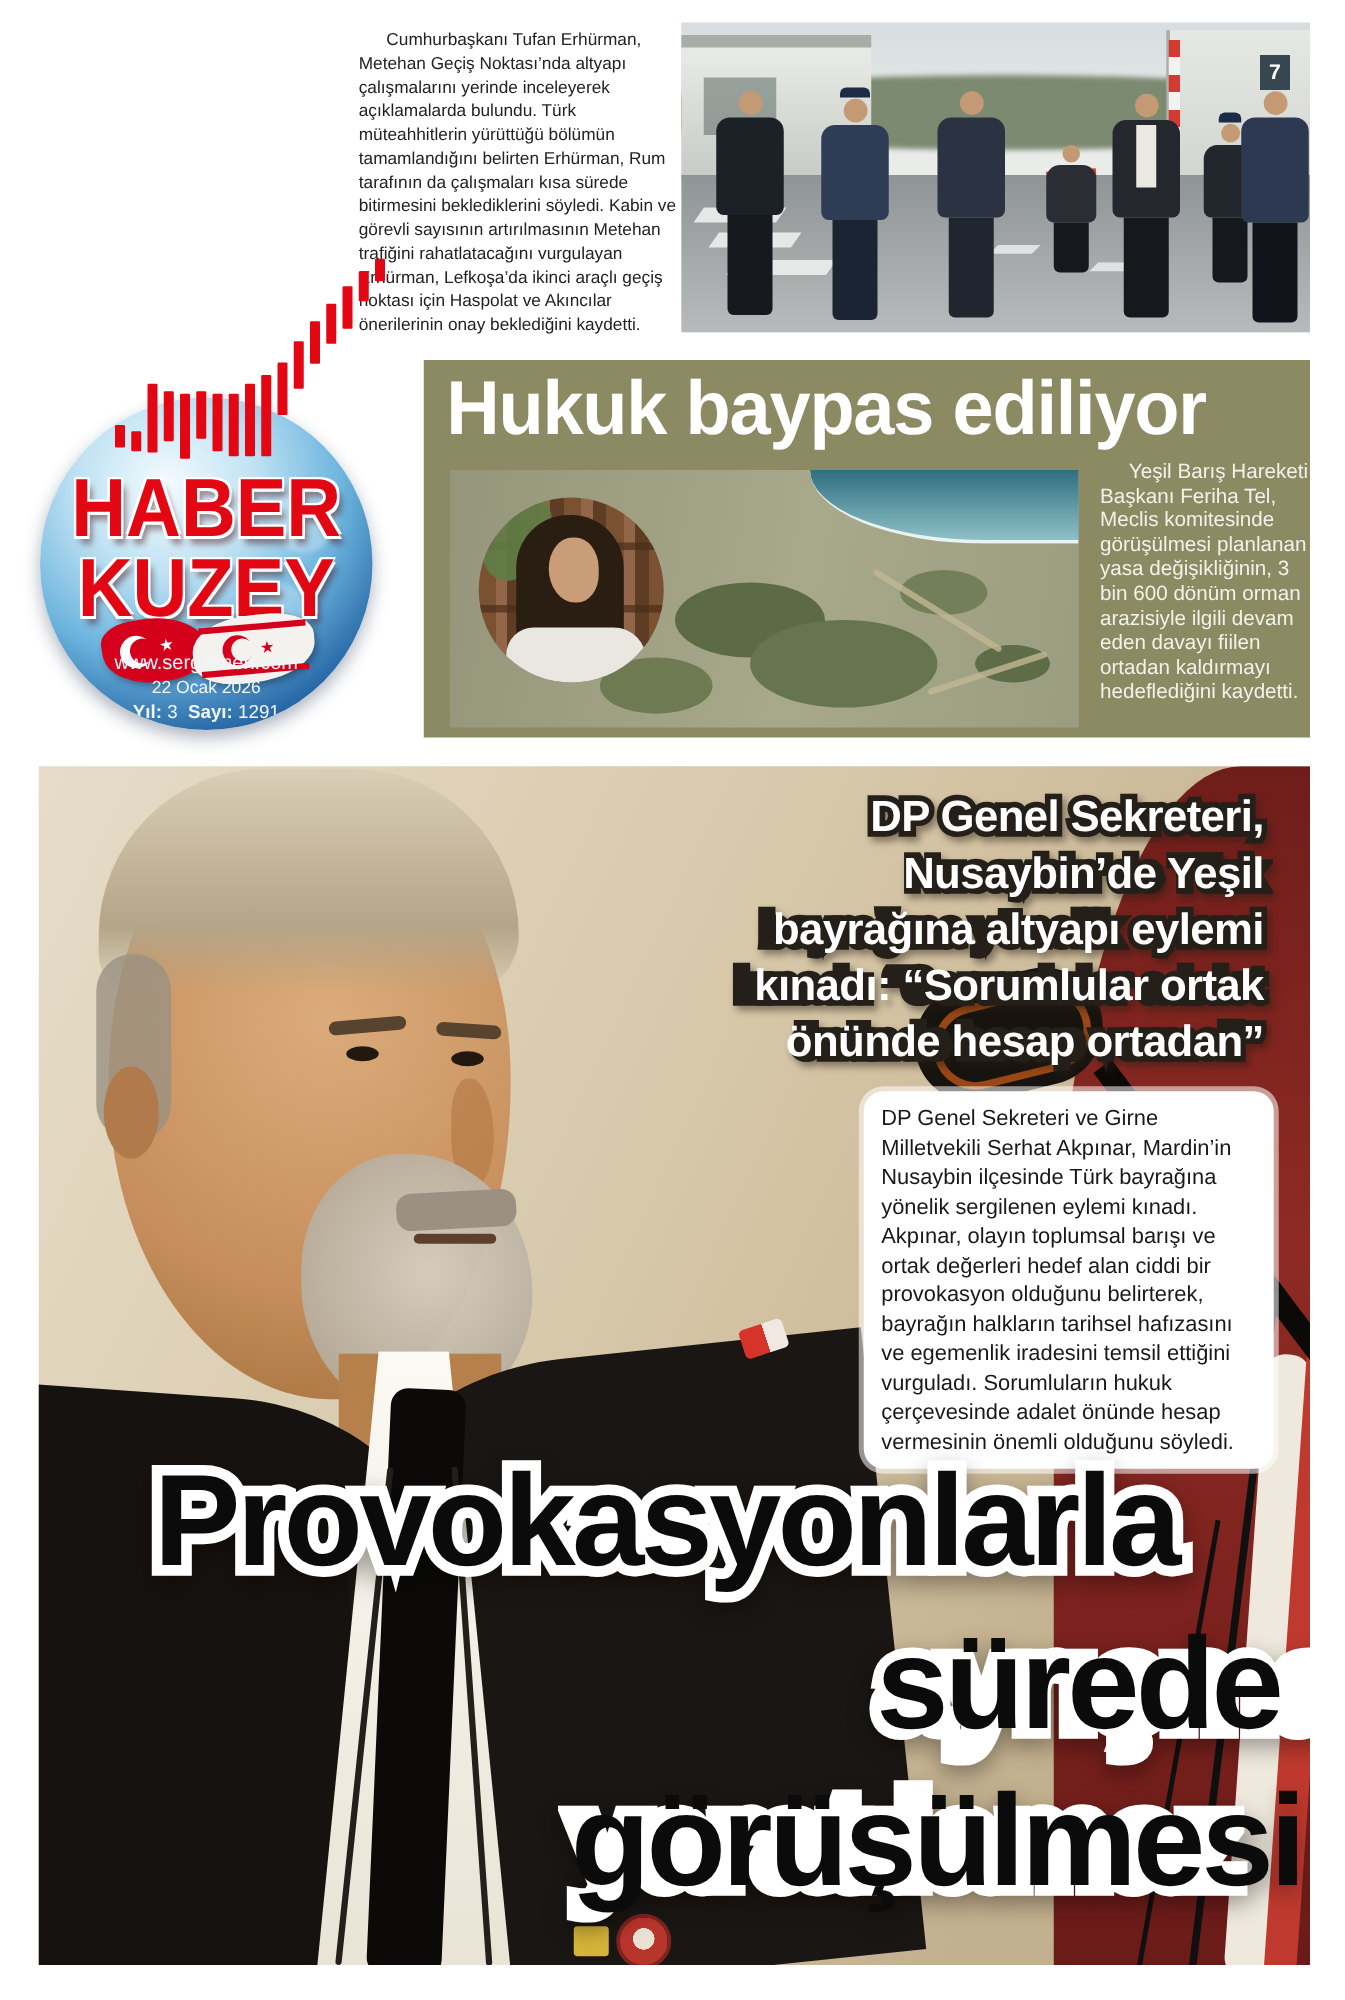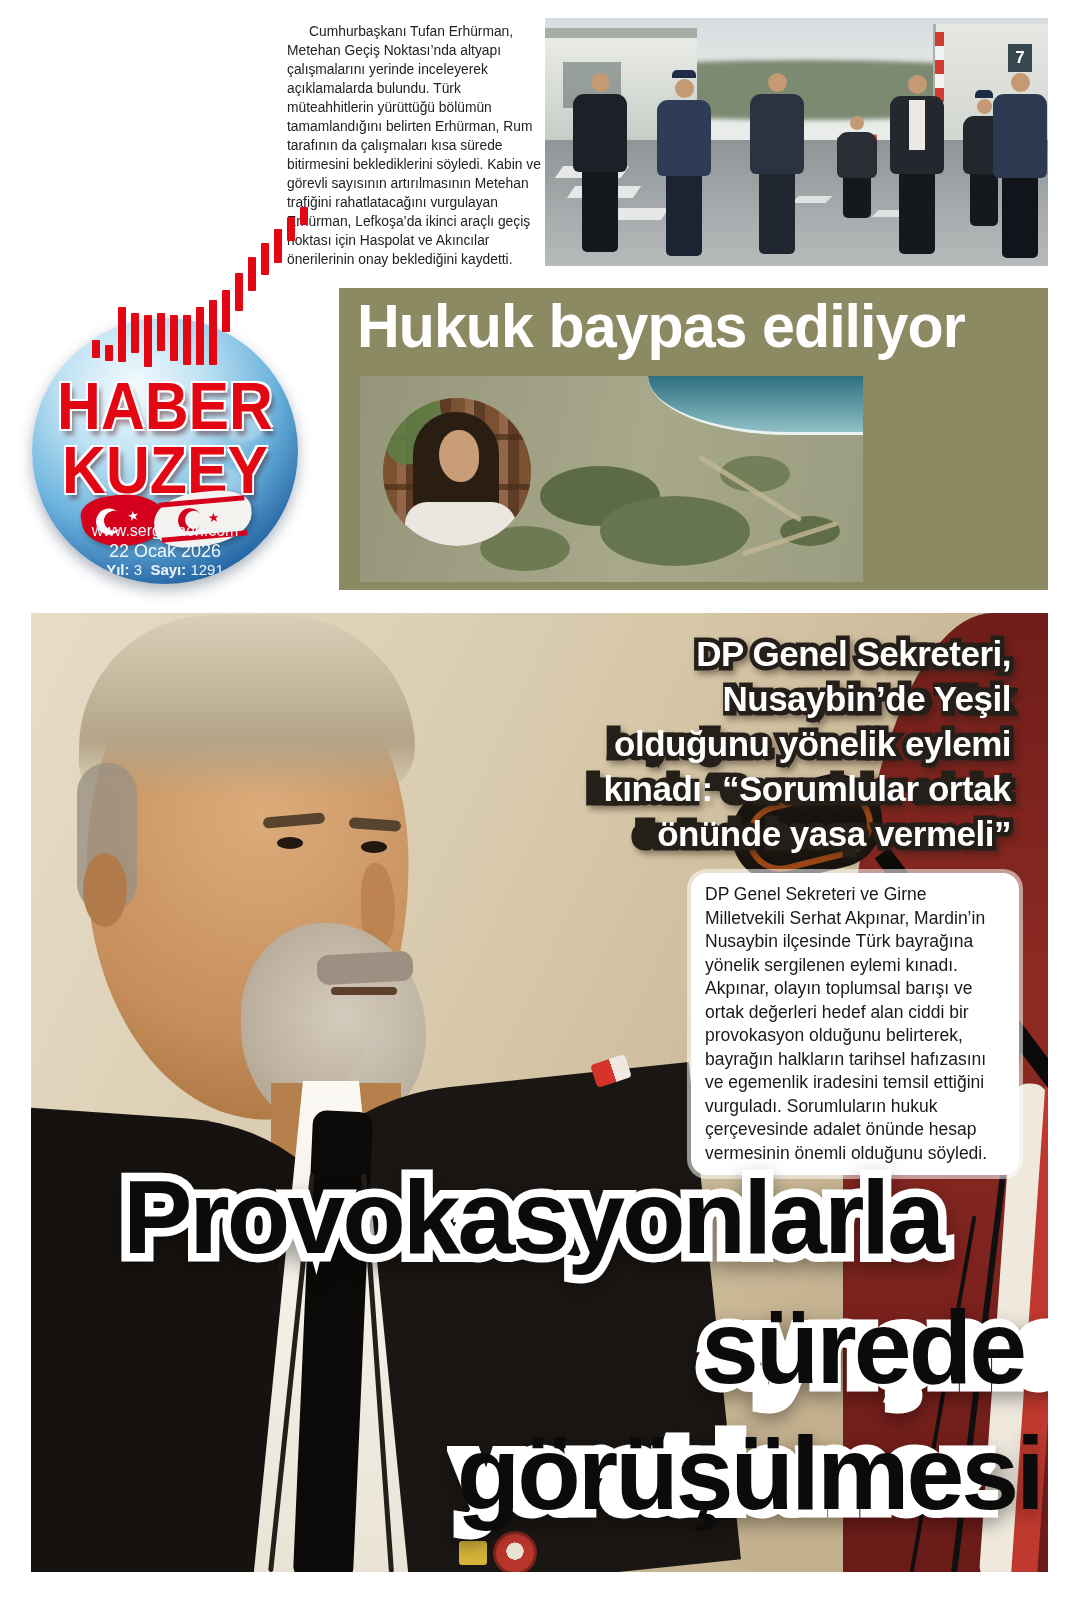--- a/index.html
+++ b/index.html
@@ -255,21 +255,21 @@
     </div>
     <div class="flag flag-trnc">
       <div style="position:absolute;left:6px;top:7px;width:86px;height:5px;background:#d5001c;"></div>
       <div style="position:absolute;left:6px;bottom:7px;width:86px;height:5px;background:#d5001c;"></div>
       <div class="cres1" style="left:24px;top:15px;width:24px;height:24px;background:#d5001c;"></div>
       <div class="cres1" style="left:31px;top:18px;width:18px;height:18px;background:#f4f2ee;"></div>
       <div class="star" style="left:54px;top:20px;color:#d5001c;">★</div>
     </div>
 
     <div class="logo-small" style="top:204px;font-size:16px;">www.sergilenen.com</div>
-    <div class="logo-small" style="top:223px;font-size:18px;">22 Ocak 2026</div>
+    <div class="logo-small" style="top:223px;font-size:14px;">22 Ocak 2026</div>
     <div class="logo-small" style="top:243px;font-size:15px;">
       <b>Yıl:</b>
       <span>3</span>&nbsp;
       <b>Sayı:</b>
       <span>1291</span>
     </div>
   </div>
 
   <div class="olive-box">
     <div class="olive-headline">Hukuk baypas ediliyor</div>
@@ -286,20 +286,21 @@
       <div class="inset-circle">
         <div class="shelf" style="top:36px;"></div>
         <div class="shelf" style="top:86px;"></div>
         <div class="plant"></div>
         <div class="w-hair"></div>
         <div class="w-face"></div>
         <div class="w-shirt"></div>
       </div>
     </div>
 
+    <p class="olive-body">Yeşil Barış Hareketi Başkanı Feriha Tel, Meclis komitesinde görüşülmesi planlanan yasa değişikliğinin, 3 bin 600 dönüm orman arazisiyle ilgili devam eden davayı fiilen ortadan kaldırmayı hedeflediğini kaydetti.</p>
   </div>
 
   <div class="photo-main">
     <div class="drape"></div>
     <div class="flag-stripe-w"></div>
     <div class="flag-stripe-r"></div>
 
     <div class="m-head"></div>
     <div class="m-hair"></div>
     <div class="m-hair-side"></div>
@@ -326,23 +327,23 @@
     <div class="mic-head">
       <div class="mic-ring"></div>
     </div>
     <div class="mic-boom"></div>
     <div class="mic-stand" style="left:952px;top:420px;width:6px;height:560px;transform:rotate(7deg);"></div>
     <div class="mic-stand" style="left:905px;top:600px;width:4px;height:420px;transform:rotate(10deg);"></div>
 
     <div class="dp-headline">
       <span class="dp-line stroke-dup stroke-dark" data-text="DP Genel Sekreteri,">DP Genel Sekreteri,</span>
       <span class="dp-line stroke-dup stroke-dark" data-text="Nusaybin’de Türk">Nusaybin’de Yeşil</span>
-      <span class="dp-line stroke-dup stroke-dark" data-text="bayrağına yönelik eylemi">olduğunu yönelik eylemi</span>
+      <span class="dp-line stroke-dup stroke-dark" data-text="bayrağına yönelik eylemi">bayrağına altyapı eylemi</span>
       <span class="dp-line stroke-dup stroke-dark" data-text="kınadı: “Sorumlular adalet">kınadı: “Sorumlular ortak</span>
-      <span class="dp-line stroke-dup stroke-dark" data-text="önünde hesap vermeli”">önünde yasa vermeli”</span>
+      <span class="dp-line stroke-dup stroke-dark" data-text="önünde hesap vermeli”">önünde hesap ortadan”</span>
     </div>
 
     <p class="dp-body">DP Genel Sekreteri ve Girne Milletvekili Serhat Akpınar, Mardin’in Nusaybin ilçesinde Türk bayrağına yönelik sergilenen eylemi kınadı. Akpınar, olayın toplumsal barışı ve ortak değerleri hedef alan ciddi bir provokasyon olduğunu belirterek, bayrağın halkların tarihsel hafızasını ve egemenlik iradesini temsil ettiğini vurguladı. Sorumluların hukuk çerçevesinde adalet önünde hesap vermesinin önemli olduğunu söyledi.</p>
 
     <div class="slogan slogan-1 stroke-dup stroke-white" data-text="Provokasyonlarla">Provokasyonlarla</div>
     <div class="slogan slogan-2 stroke-dup stroke-white" data-text="ayrışma">sürede</div>
     <div class="slogan slogan-3 stroke-dup stroke-white" data-text="yaratılamaz">görüşülmesi</div>
   </div>
 
 </div>

